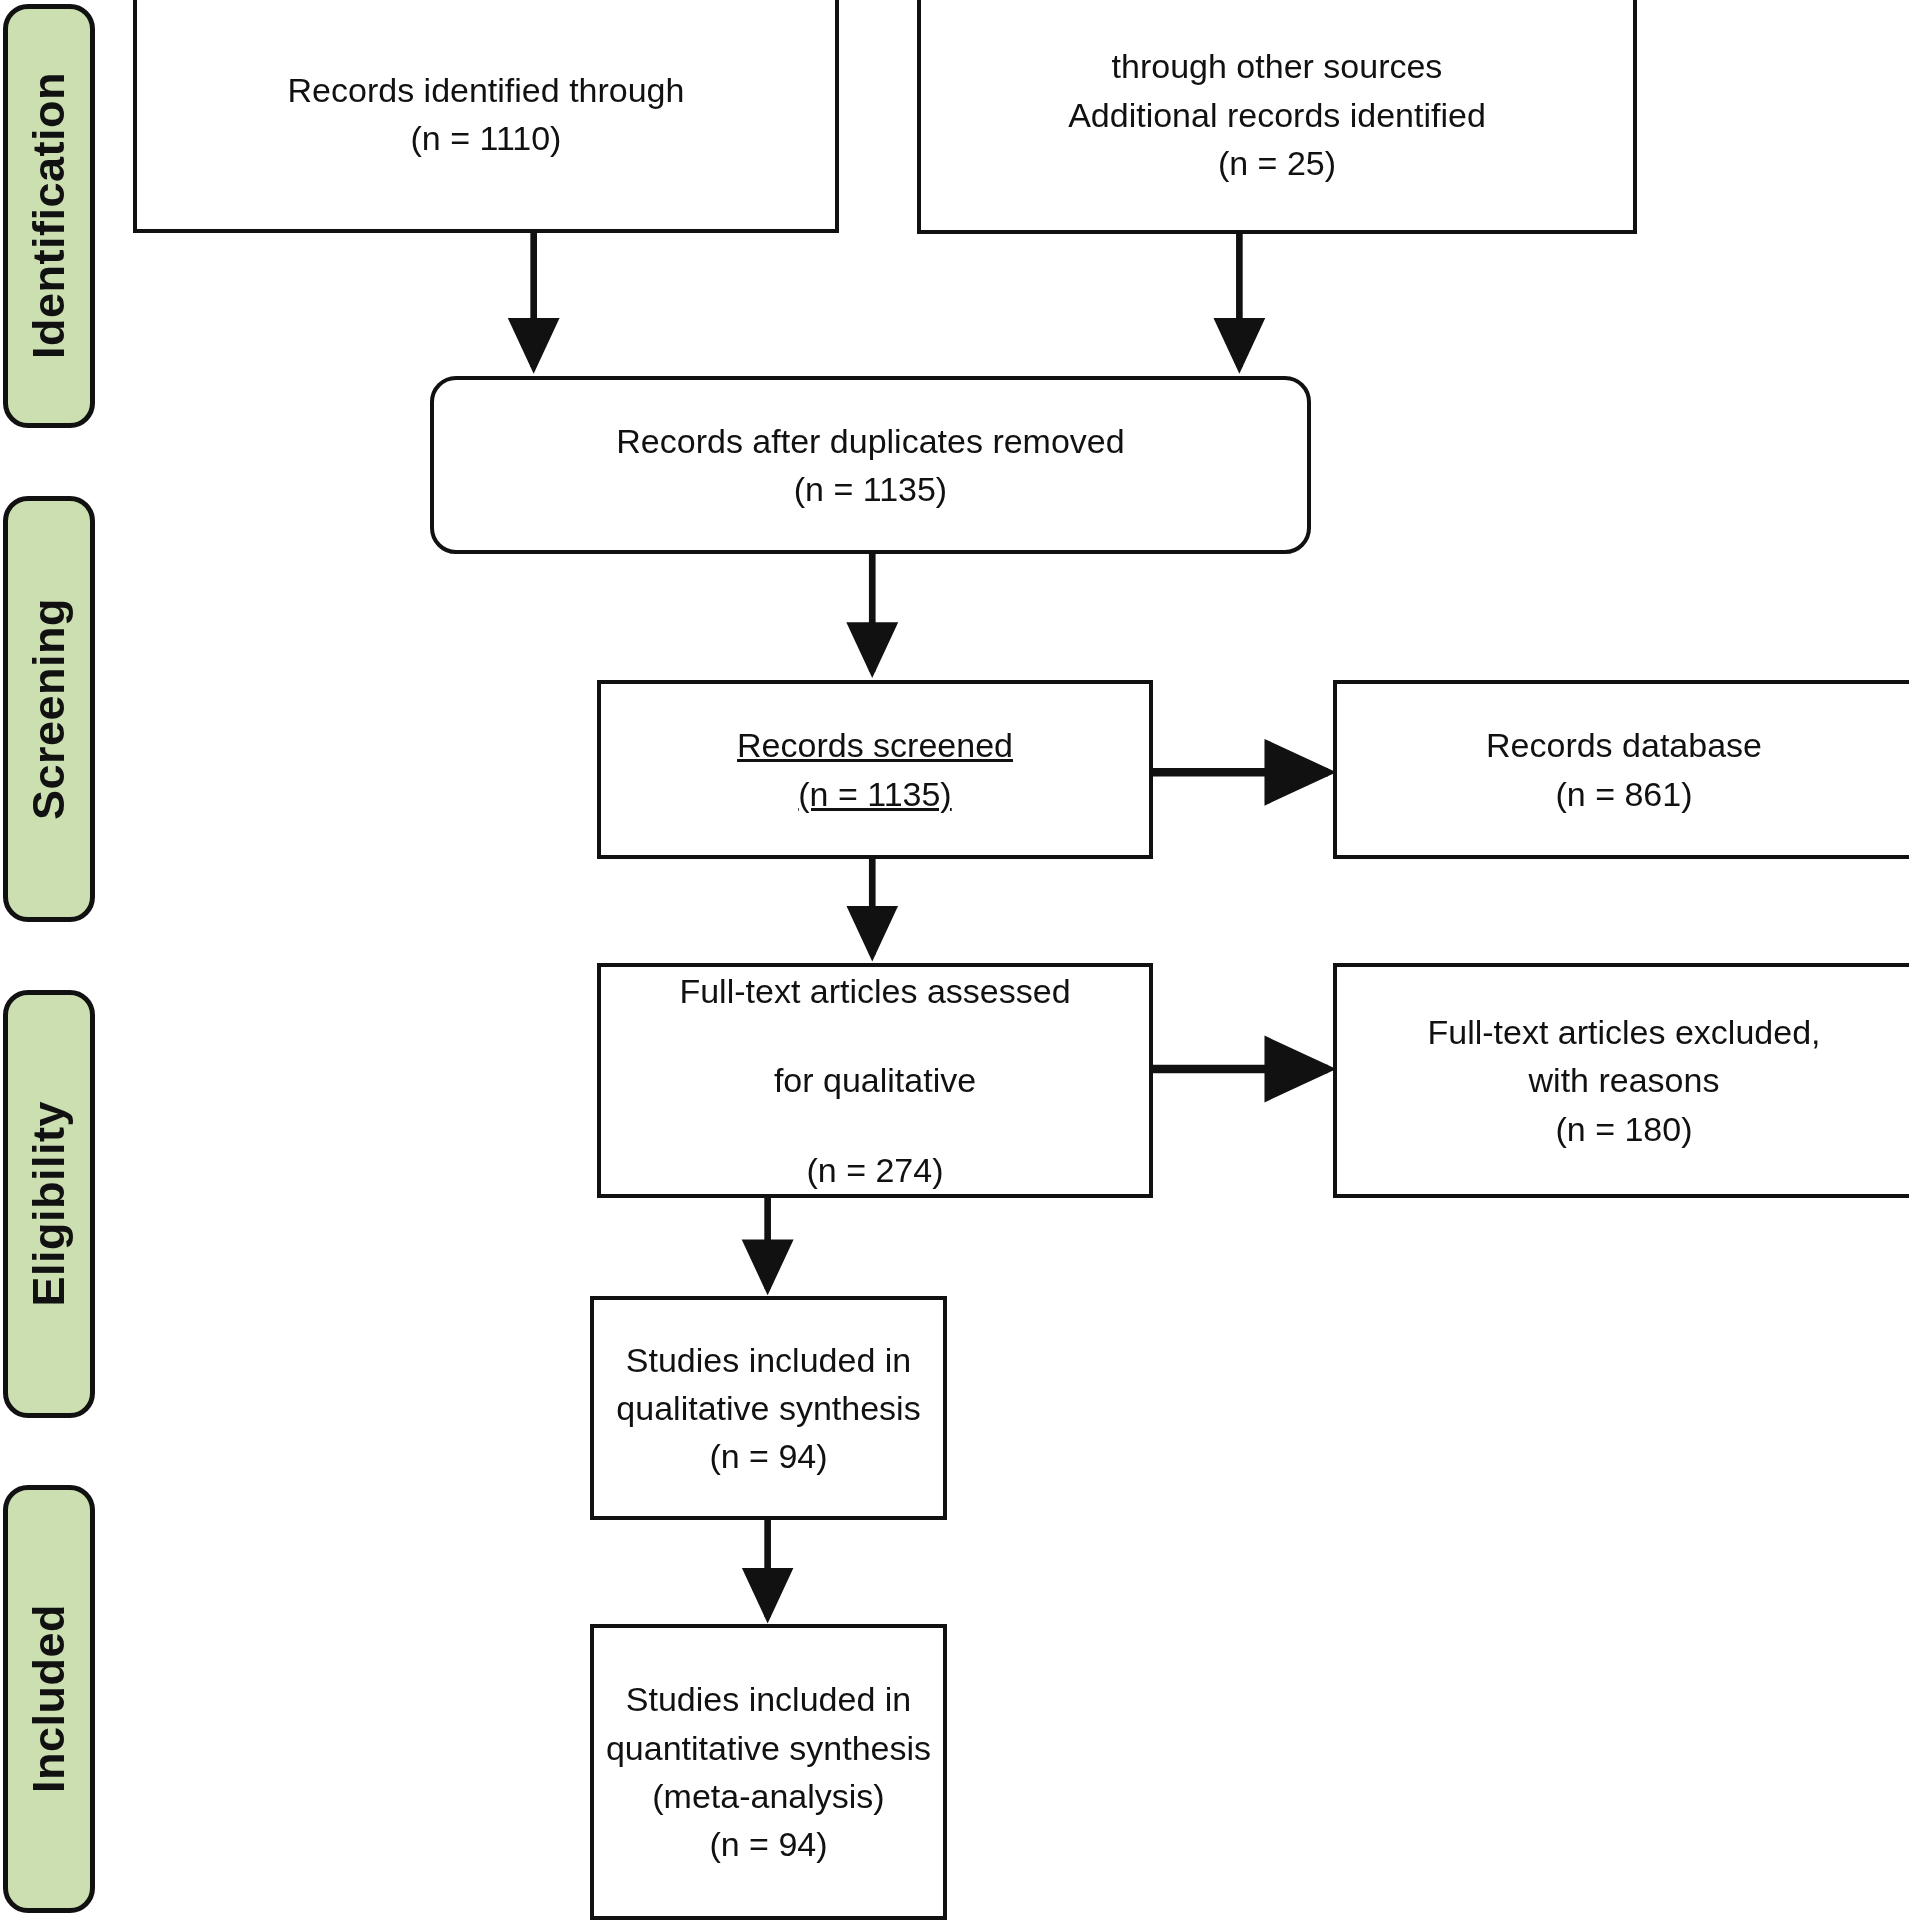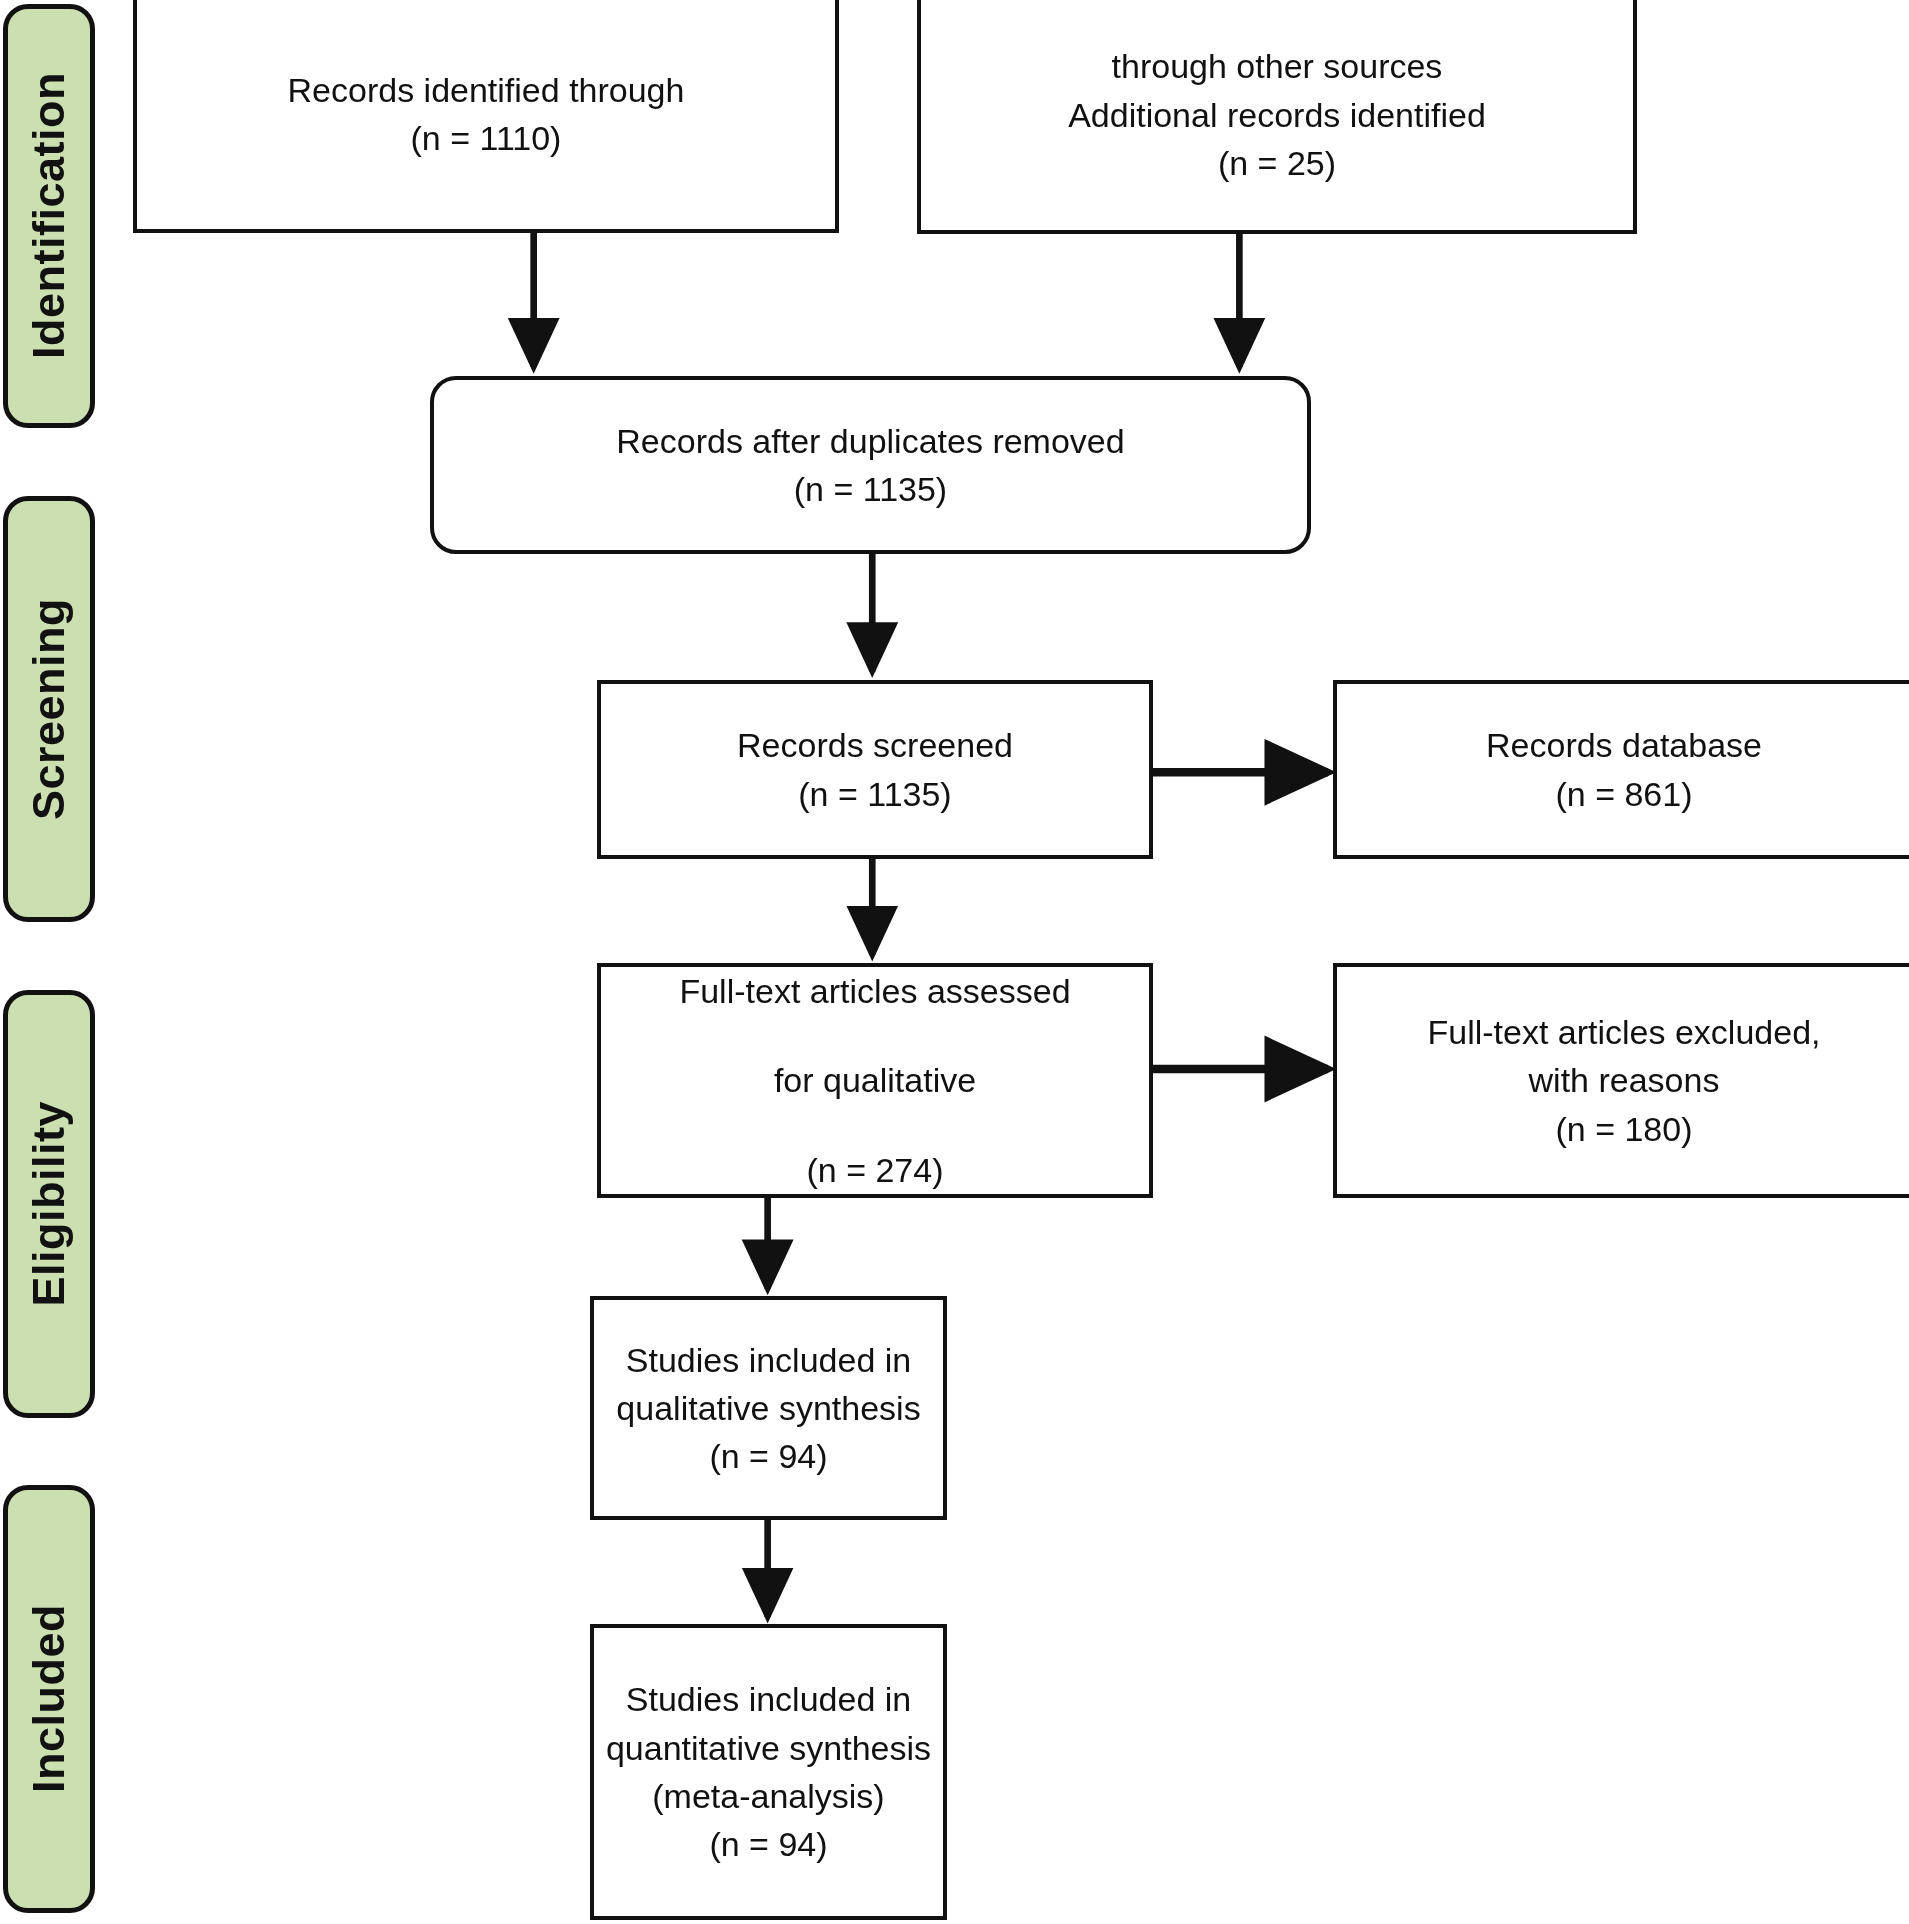--- a/index.html
+++ b/index.html
@@ -122,21 +122,21 @@
     <span class="line">through other sources</span>
     <span class="line">Additional records identified</span>
     <span class="line">(n = 25)</span>
   </div>
 
   <div class="node" style="left:430px; top:376px; width:881px; height:178px;border-radius:26px;">
     <span class="line">Records after duplicates removed</span>
     <span class="line">(n = 1135)</span>
   </div>
 
-  <div class="node" style="left:597px; top:680px; width:556px; height:179px;">
+  <div class="node" style="left:597px; top:680px; width:556px; height:179px;text-decoration:underline;">
     <span class="line">Records screened</span>
     <span class="line">(n = 1135)</span>
   </div>
 
   <div class="node" style="left:1333px; top:680px; width:582px; height:179px;">
     <span class="line">Records database</span>
     <span class="line">(n = 861)</span>
   </div>
 
   <div class="node" style="left:597px; top:963px; width:556px; height:235px;justify-content:space-between;">

